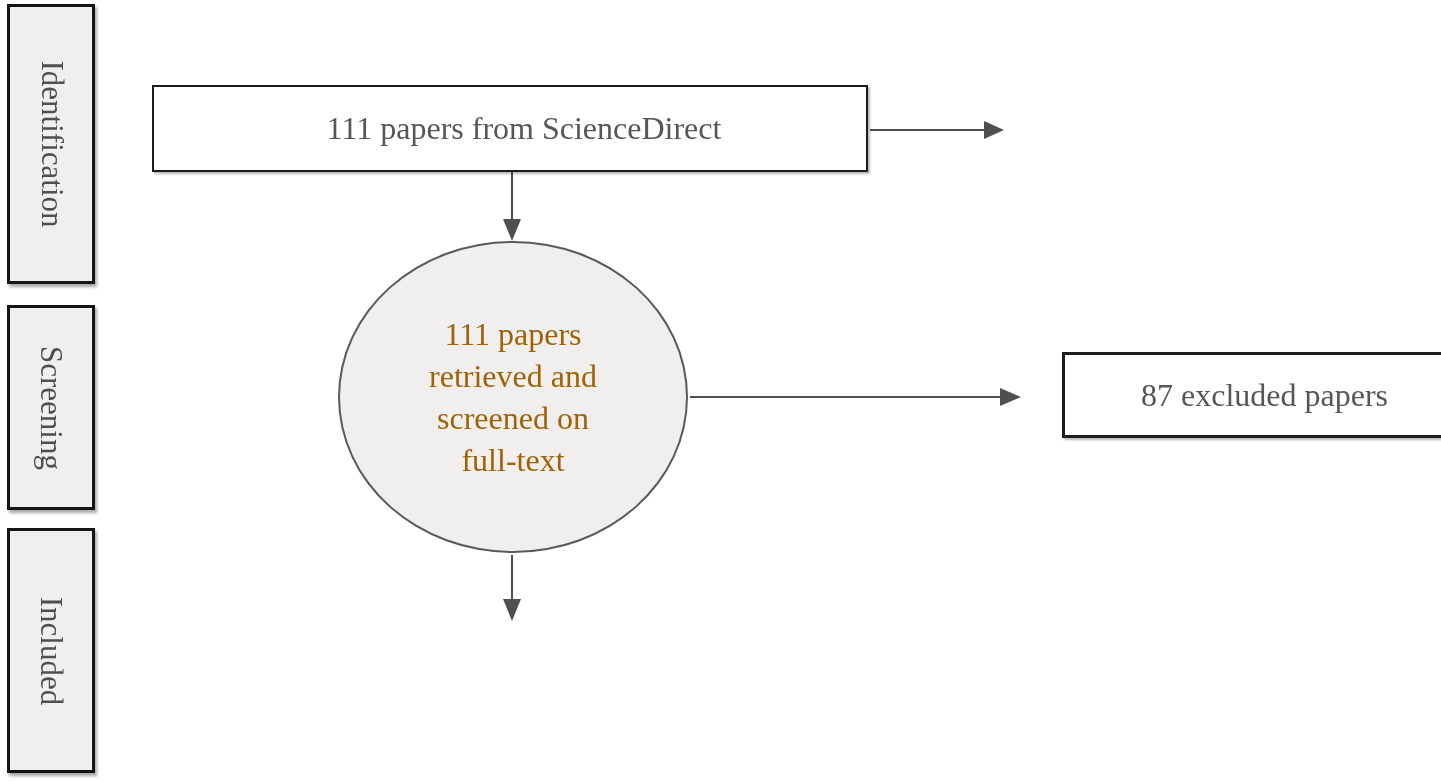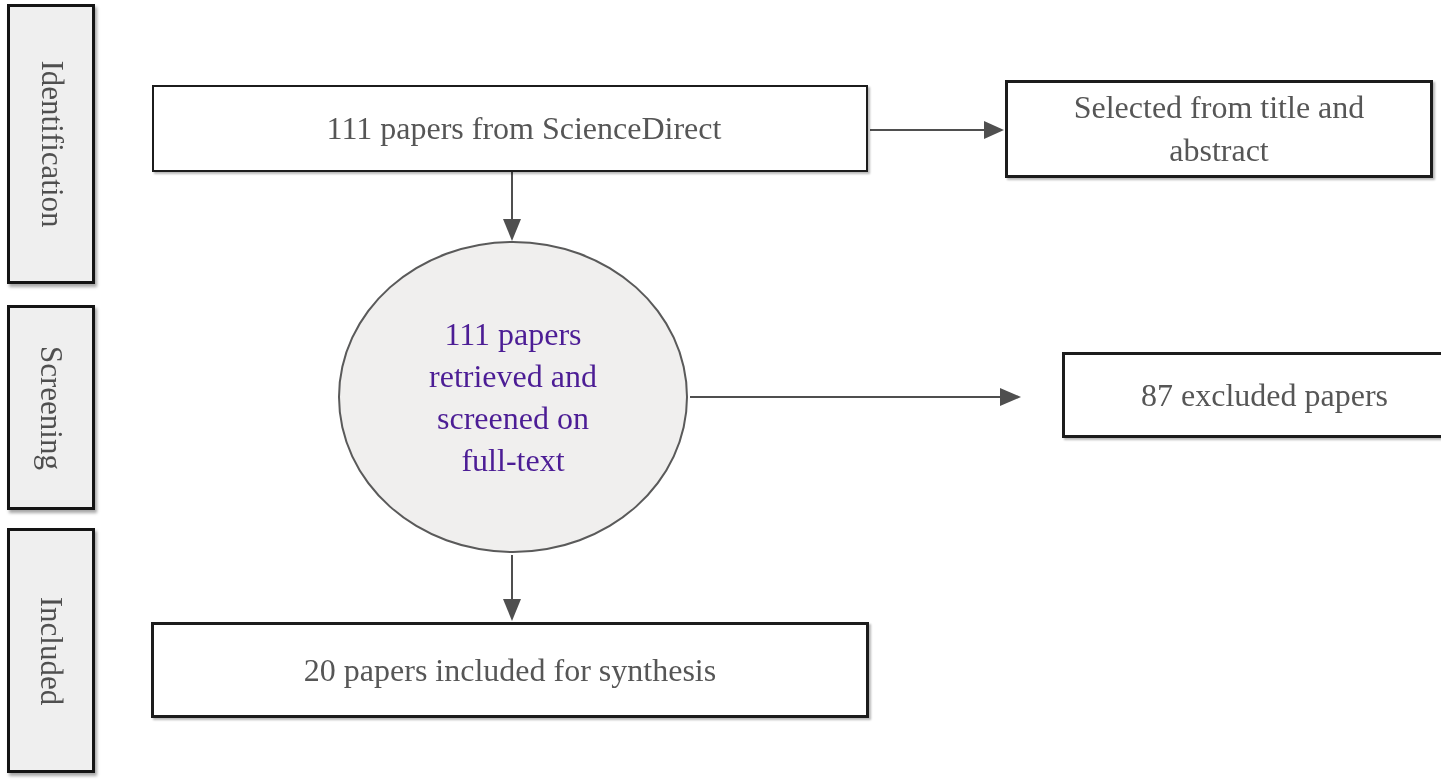--- a/index.html
+++ b/index.html
@@ -54,21 +54,21 @@
     position: absolute;
     left: 338px; top: 241px; width: 350px; height: 312px;
     border-radius: 50%;
     background: #f0efee;
     border: 2px solid #5a5a5a;
     display: flex;
     align-items: center;
     justify-content: center;
     text-align: center;
     box-sizing: border-box;
-    color: #4c1d95;
+    color: #a16207;
     font-size: 32px;
     line-height: 1.32;
   }
   .stage {
     position: absolute;
     left: 7px;
     width: 88px;
     background: #efefef;
     border: 3px solid #141414;
     box-shadow: 2px 3px 3px rgba(0,0,0,0.35);
@@ -121,33 +121,26 @@
     <span class="vtext">Screening</span>
   </div>
   <div class="stage" id="stage-included">
     <span class="vtext">Included</span>
   </div>
 
   <div class="node" id="node-source">
     <span>111 papers from ScienceDirect</span>
   </div>
 
-  <div class="node" id="node-title-abstract">
-    <span class="multiline">Selected from title and
-abstract</span>
-  </div>
 
   <div class="circle">
     <span class="multiline">111 papers
 retrieved and
 screened on
 full-text</span>
   </div>
 
   <div class="node" id="node-excluded">
     <span>87 excluded papers</span>
   </div>
 
-  <div class="node" id="node-included">
-    <span>20 papers included for synthesis</span>
-  </div>
 
 </div>
 
 </body></html>

